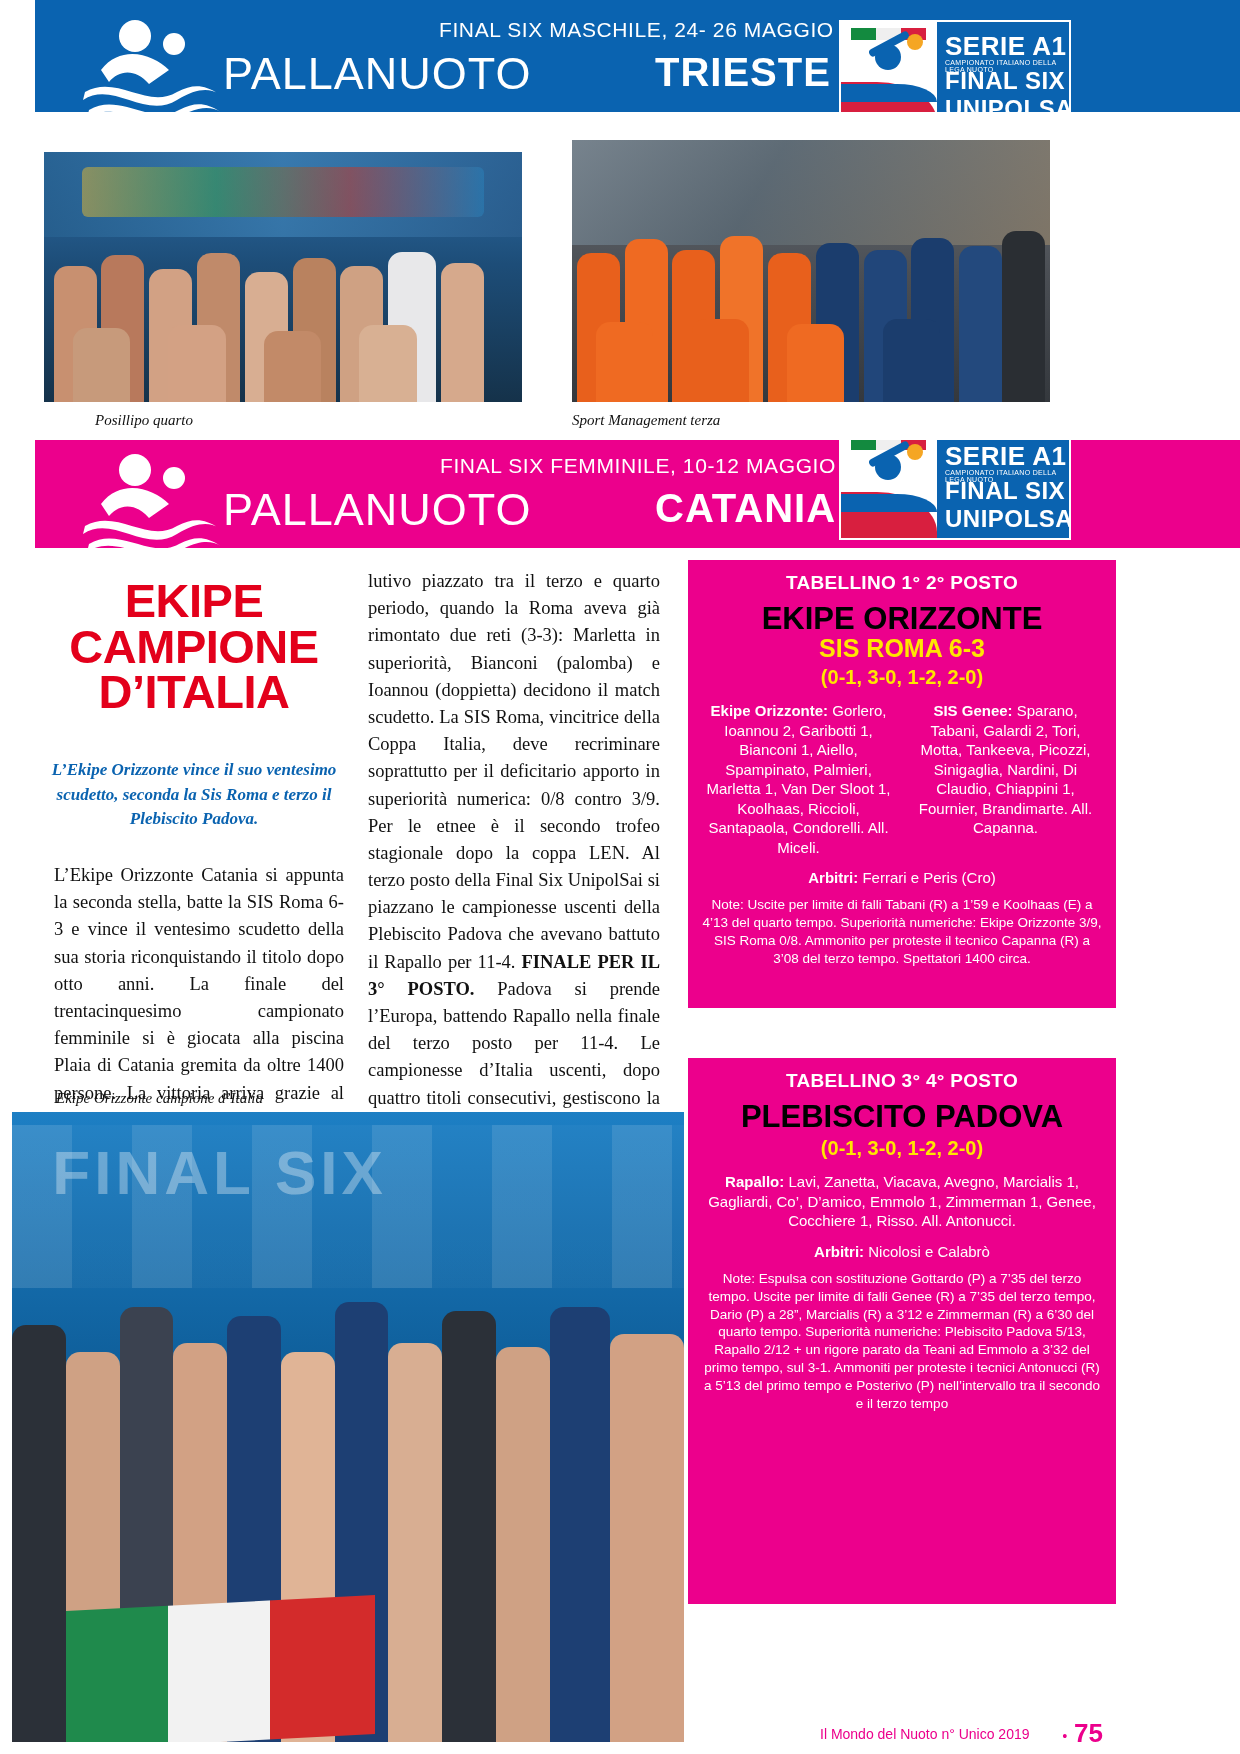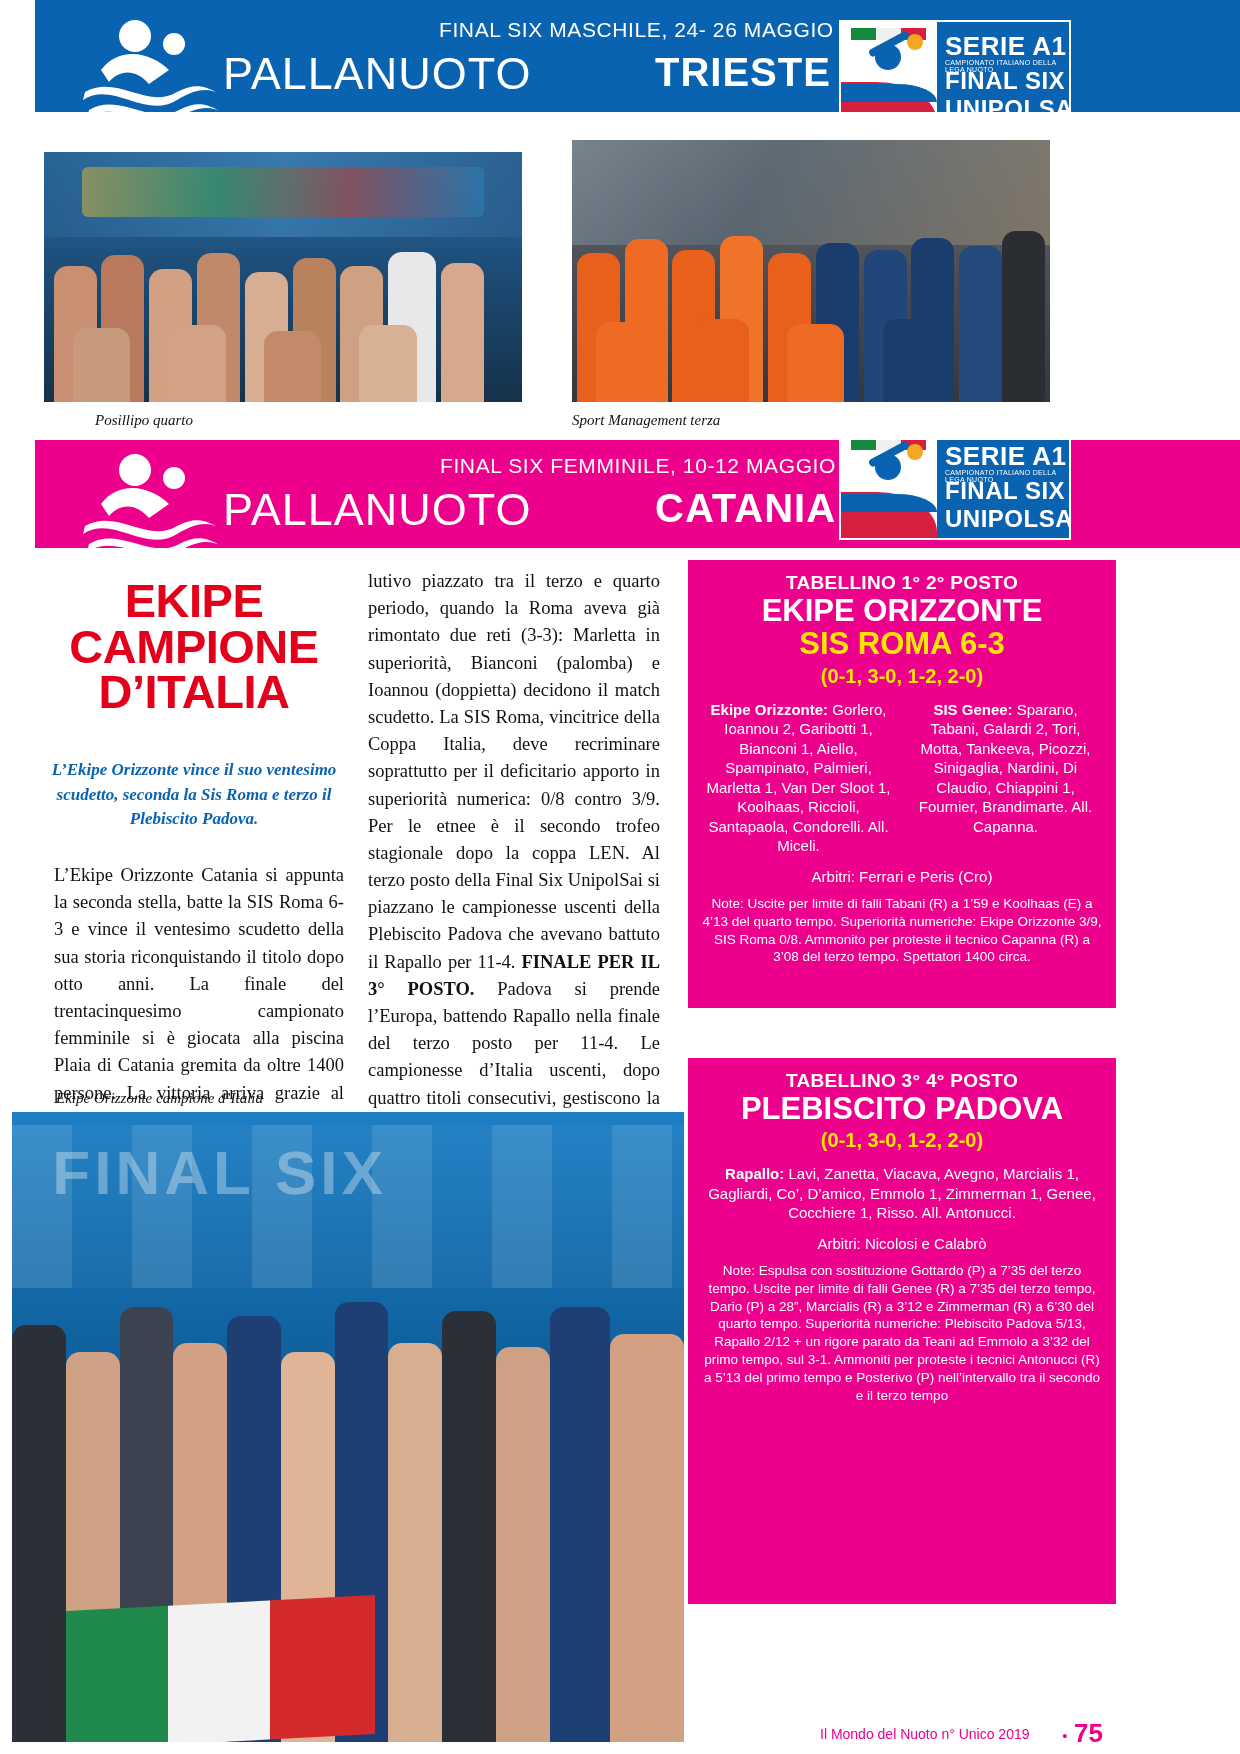--- a/index.html
+++ b/index.html
@@ -119,29 +119,29 @@
   
   .box {
     position:absolute; left:688px; width:428px; background:#ec008c;
     color:#ffffff; font-family:"Liberation Sans", sans-serif;
     padding:12px 14px 14px; text-align:center;
   }
   #box1 { top:560px; height:448px; }
   #box2 { top:1058px; height:546px; }
 
   .box .bx-kicker { font-size:19px; font-weight:bold; letter-spacing:0.3px; }
-  .box .bx-team { font-size:31px; font-weight:bold; color:#ffffff; line-height:1.08; margin-top:0; }
-  .box .bx-score { font-size:31px; font-weight:bold; color:#ffe600; line-height:1.08; }
+  .box .bx-team { font-size:31px; font-weight:bold; color:#000000; line-height:1.08; margin-top:8px; }
+  .box .bx-score { font-size:25px; font-weight:bold; color:#ffe600; line-height:1.08; }
   .box .bx-part { font-size:20px; font-weight:bold; color:#ffe600; margin-top:4px; }
 
   .rosters { display:flex; gap:14px; margin-top:12px; }
   .roster { flex:1; font-size:15px; line-height:1.3; }
   .roster .rname { font-weight:bold; }
   .arbitri { margin-top:12px; font-size:15px; }
-  .arbitri b { font-weight:normal; }
+  .arbitri b { font-weight:bold; }
   .note { margin-top:10px; font-size:13.5px; line-height:1.32; }
   .footer-txt {
     position:absolute; top:1726px; left:820px; font-size:14px; color:#ec008c;
     font-family:"Liberation Sans", sans-serif;
   }
   .pagenum {
     position:absolute; top:1718px; left:1074px; font-size:26px; font-weight:bold;
     color:#ec008c; font-family:"Liberation Sans", sans-serif;
   }
   .dot { position:absolute; top:1728px; left:1062px; color:#ec008c; font-size:16px; }

